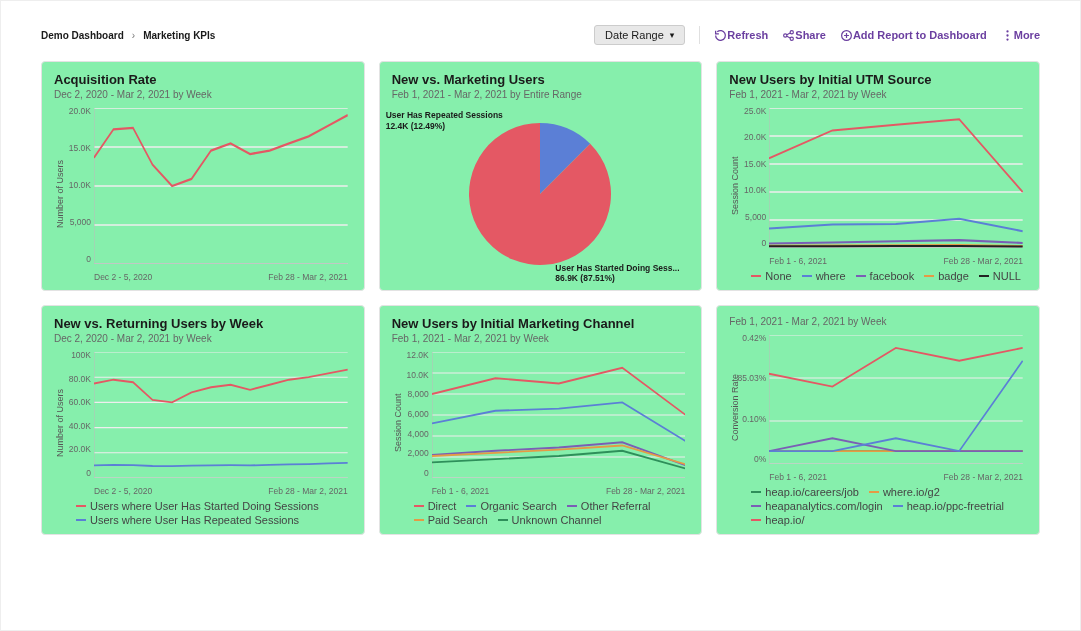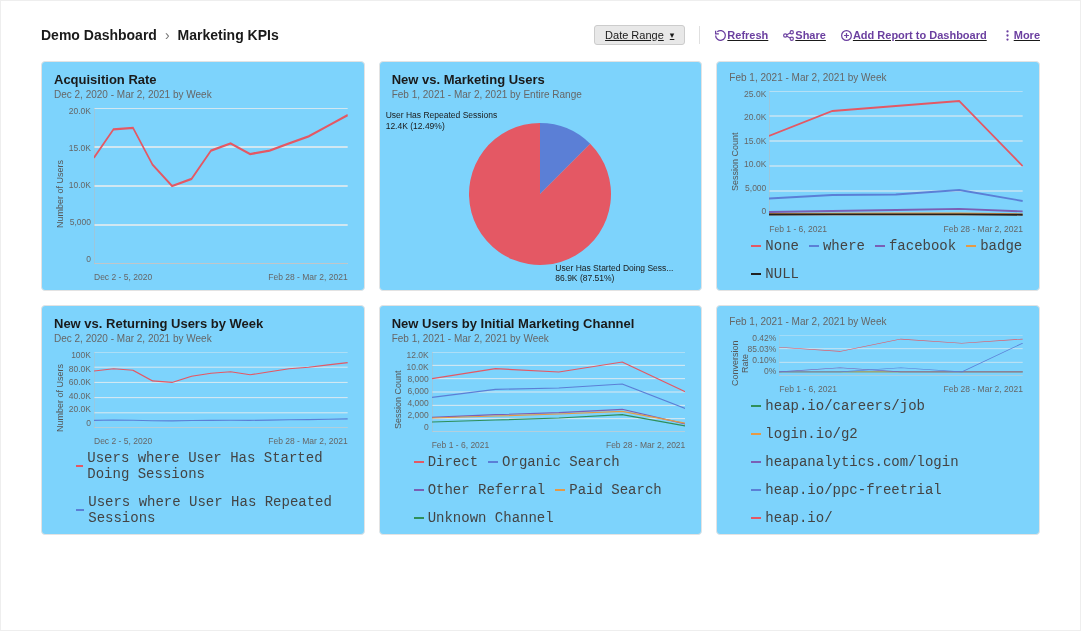--- a/index.html
+++ b/index.html
@@ -1,38 +1,38 @@
 <!DOCTYPE html>
 <html><head>
 <meta charset="utf-8">
 <style>
   * { box-sizing: border-box; margin: 0; padding: 0; }
   body { font-family: -apple-system, BlinkMacSystemFont, "Segoe UI", Arial, sans-serif; background: #fafafa; color: #1a1a1a; font-size: 12px; }
   .frame { width: 1081px; height: 631px; margin: 0 auto; background: #fff; border: 1px solid #eee; padding: 24px 40px 30px 40px; position: relative; }
   .topbar { display: flex; align-items: center; justify-content: space-between; margin-bottom: 16px; }
-  .breadcrumb { display: flex; align-items: center; gap: 8px; font-size: 14px; font-weight: 600; }
+  .breadcrumb { display: flex; align-items: center; gap: 8px; font-size: 10px; font-weight: 600; }
   .breadcrumb .chev { color: #777; font-weight: 400; }
-  .topactions { display: flex; align-items: center; gap: 14px; text-decoration: underline; }
+  .topactions { display: flex; align-items: center; gap: 14px; }
   .date-range-btn { background: #e8e8e8; border: 1px solid #ccc; border-radius: 3px; padding: 3px 10px; font-size: 11px; display: flex; align-items: center; gap: 6px; cursor: pointer; }
   .action { display: flex; align-items: center; color: #6b3fa0; font-size: 11px; font-weight: 600; cursor: pointer; }
   .action .ic { width: 13px; height: 13px; display: inline-flex; align-items: center; justify-content: center; }
   .vdiv { width: 1px; height: 18px; background: #e0e0e0; }
   .grid { display: grid; grid-template-columns: repeat(3, 1fr); grid-template-rows: 230px 230px; gap: 14px; }
-  .card { border: 1px solid #e3e3e3; border-radius: 4px; padding: 10px 12px 8px 12px; background: #7dd3fc; display: flex; flex-direction: column; overflow: hidden; }
+  .card { border: 1px solid #e3e3e3; border-radius: 4px; padding: 10px 12px 8px 12px; background: #86efac; display: flex; flex-direction: column; overflow: hidden; }
   .card-title { font-size: 13px; font-weight: 700; margin-bottom: 2px; }
   .card-sub { font-size: 10px; color: #666; margin-bottom: 6px; }
   .chart-body { flex: 1; display: flex; position: relative; min-height: 0; }
   .yaxis-label { writing-mode: vertical-rl; transform: rotate(180deg); font-size: 9px; color: #555; text-align: center; padding: 0 1px; }
   .plot { flex: 1; position: relative; }
   .plot svg { width: 100%; height: 100%; }
-  .legend { display: flex; flex-wrap: wrap; gap: 12px 10px; font-size: 14px; color: #444; padding: 4px 0 0 22px; font-family: Liberation Mono, monospace; }
+  .legend { display: flex; flex-wrap: wrap; gap: 2px 10px; font-size: 11px; color: #444; padding: 4px 0 0 22px; }
   .legend-item { display: flex; align-items: center; gap: 4px; }
   .swatch { width: 10px; height: 2px; background: #999; }
   .pie-wrap { position: relative; display:flex; align-items:center; justify-content:center; flex:1; }
-  .pie-label { position: absolute; font-size: 8.5px; font-weight:400; line-height:1.25; }
+  .pie-label { position: absolute; font-size: 8.5px; font-weight:700; line-height:1.25; }
   .yticks { position:absolute; left:0; top:0; bottom:18px; width:28px; display:flex; flex-direction:column; justify-content:space-between; align-items:flex-end; font-size:8.5px; color:#666; padding-right:3px; }
   .yticks span{ display:block; }
   .plot-inner { position:absolute; left:28px; right:4px; top:2px; bottom:18px; }
   .gridline { stroke:#eee; stroke-width:1; }
   .axisline { stroke:#bbb; stroke-width:1; }
 </style>
 </head>
 <body>
 
 <div class="frame">
@@ -135,20 +135,21 @@
             <svg viewBox="0 0 150 150" width="150" height="150">
               <path d="M75 75 L75 4 A71 71 0 0 1 125.17302708747266 24.763883978956585 Z" fill="#5b7fd6"></path>
               <path d="M75 75 L125.17302708747266 24.763883978956585 A71 71 0 1 1 75.00000000000006 4 Z" fill="#e45864"></path>
             </svg>
             <div class="pie-label" style="left:-6px;top:4px;width:130px;">User Has Repeated Sessions<br>12.4K (12.49%)</div>
             <div class="pie-label" style="right:-6px;bottom:-2px;width:140px;text-align:left;">User Has Started Doing Sess...<br>86.9K (87.51%)</div>
           </div>
         </div>
       </div>
       <div class="card">
+        <div class="card-title">New Users by Initial UTM Source</div>
   <div class="card-sub">Feb 1, 2021 - Mar 2, 2021 by Week</div>
         <div class="chart-body">
           <div class="yaxis-label">Session Count</div>
           <div class="plot">
             <div class="yticks">
               <span>25.0K</span>
               <span>20.0K</span>
               <span>15.0K</span>
               <span>10.0K</span>
               <span>5,000</span>
@@ -331,21 +332,21 @@
             </div>
           </div>
         </div>
         <div class="legend">
           <div class="legend-item">
             <span class="swatch" style="background:#2e8f5a"></span>
             <span>heap.io/careers/job</span>
           </div>
           <div class="legend-item">
             <span class="swatch" style="background:#e59a45"></span>
-            <span>login.io/g2</span>
+            <span>where.io/g2</span>
           </div>
           <div class="legend-item">
             <span class="swatch" style="background:#7a5fb5"></span>
             <span>heapanalytics.com/login</span>
           </div>
           <div class="legend-item">
             <span class="swatch" style="background:#5b7fd6"></span>
             <span>heap.io/ppc-freetrial</span>
           </div>
           <div class="legend-item">

